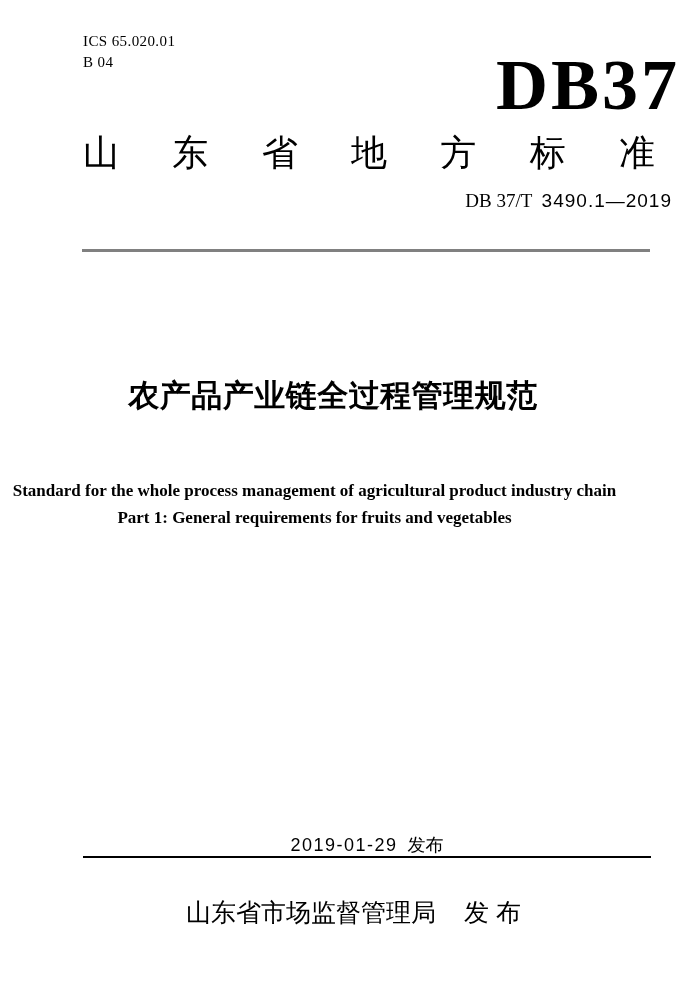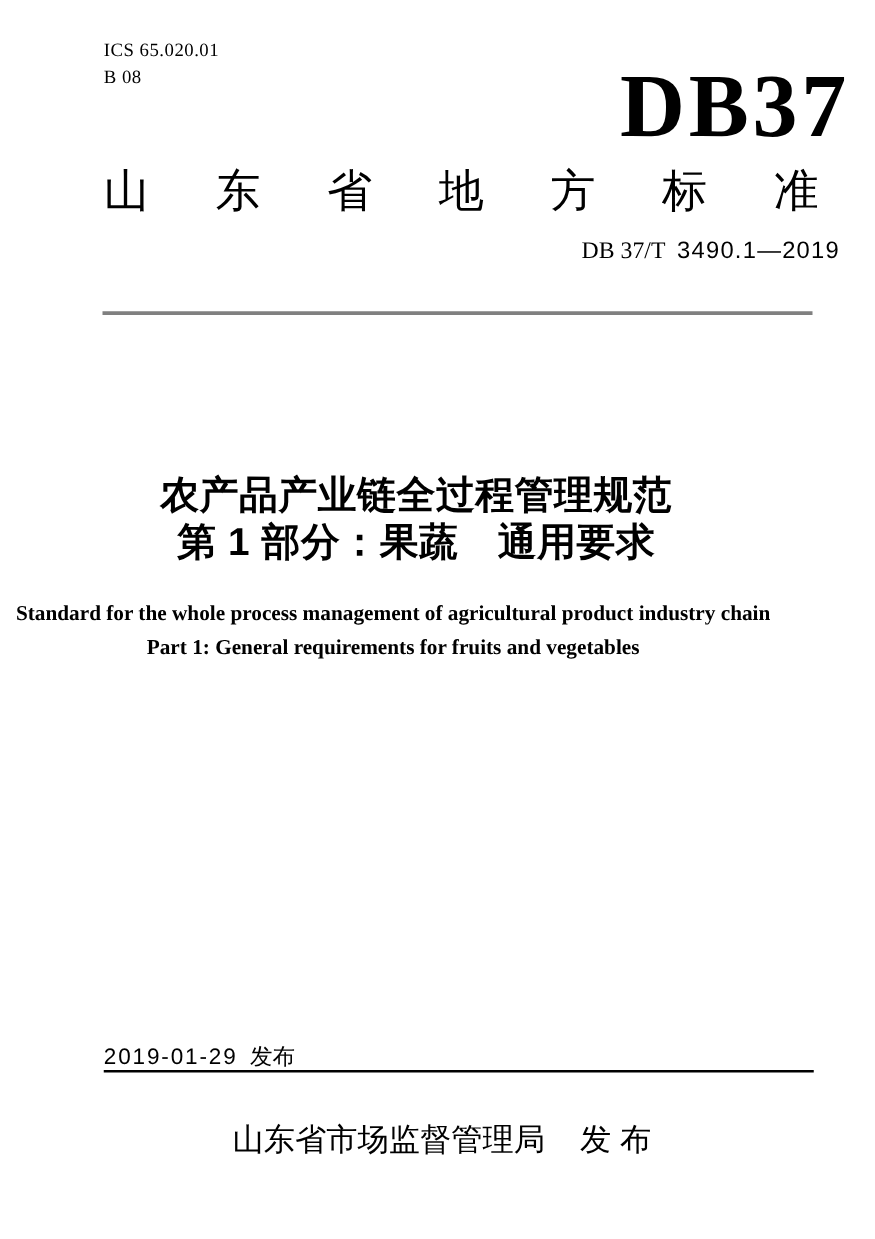--- a/index.html
+++ b/index.html
@@ -110,21 +110,21 @@
     font-weight: bold;
   }
 
   
   .dates-row {
     position: absolute;
     left: 83px;
     top: 835px;
     width: 568px;
     display: flex;
-    justify-content: flex-start;
+    justify-content: center;
     font-size: 18px;
     line-height: 21px;
     white-space: nowrap;
   }
   .date-value { letter-spacing: 1.5px; }
   .date-label { margin-left: 5px; }
 
   .rule-bottom {
     position: absolute;
     left: 83px;
@@ -155,21 +155,21 @@
     font-weight: normal;
   }
 </style>
 </head>
 <body>
 
 <div class="page">
 
   <div class="ics-block">
     <div>ICS 65.020.01</div>
-    <div>B 08</div>
+    <div>B 04</div>
   </div>
 
   <div class="db-logo">DB37</div>
 
   <div class="standard-name">
       <span>山</span>
       <span>东</span>
       <span>省</span>
       <span>地</span>
       <span>方</span>
@@ -179,21 +179,20 @@
 
   <div class="doc-number">
     <span class="prefix">DB 37/T</span>
     <span class="value">3490.1—2019</span>
   </div>
 
   <div class="rule-top"></div>
 
   <div class="title-cn">
     <div>农产品产业链全过程管理规范</div>
-    <div>第 1 部分：果蔬　通用要求</div>
   </div>
 
   <div class="title-en">
     <div>Standard for the whole process management of agricultural product industry chain</div>
     <div>Part 1: General requirements for fruits and vegetables</div>
   </div>
 
   <div class="dates-row">
     <div>
       <span class="date-value">2019-01-29</span>

